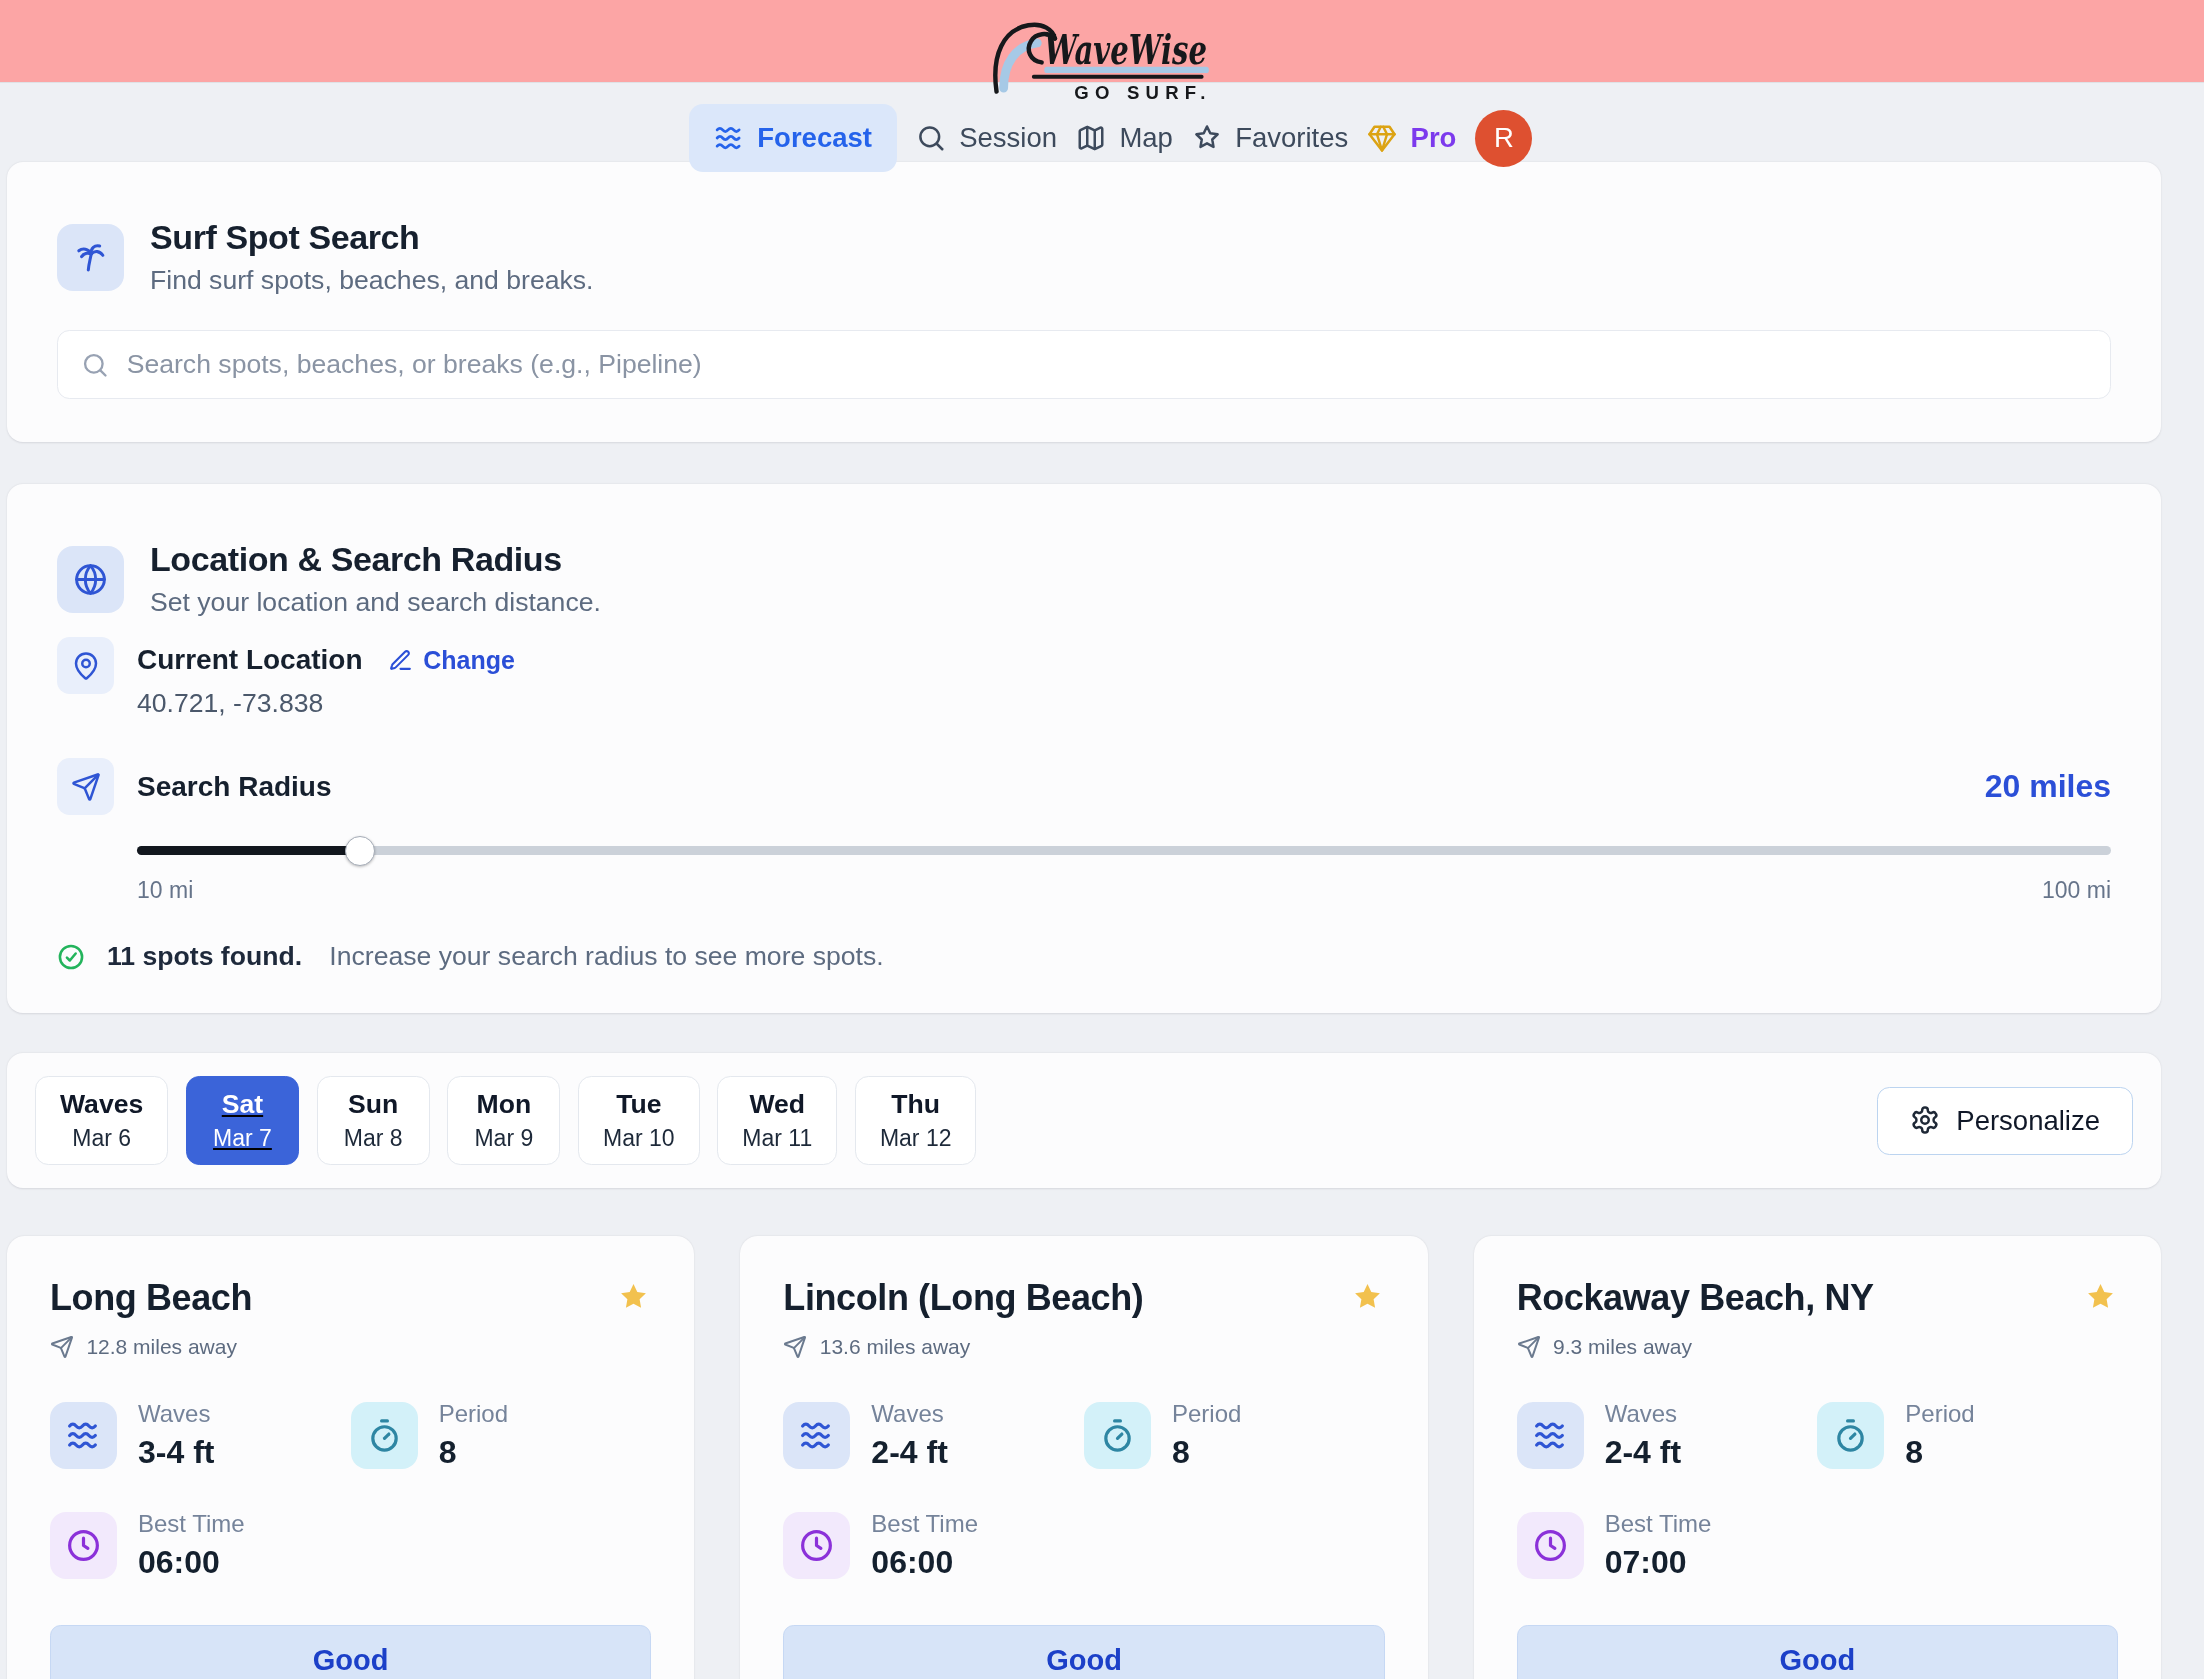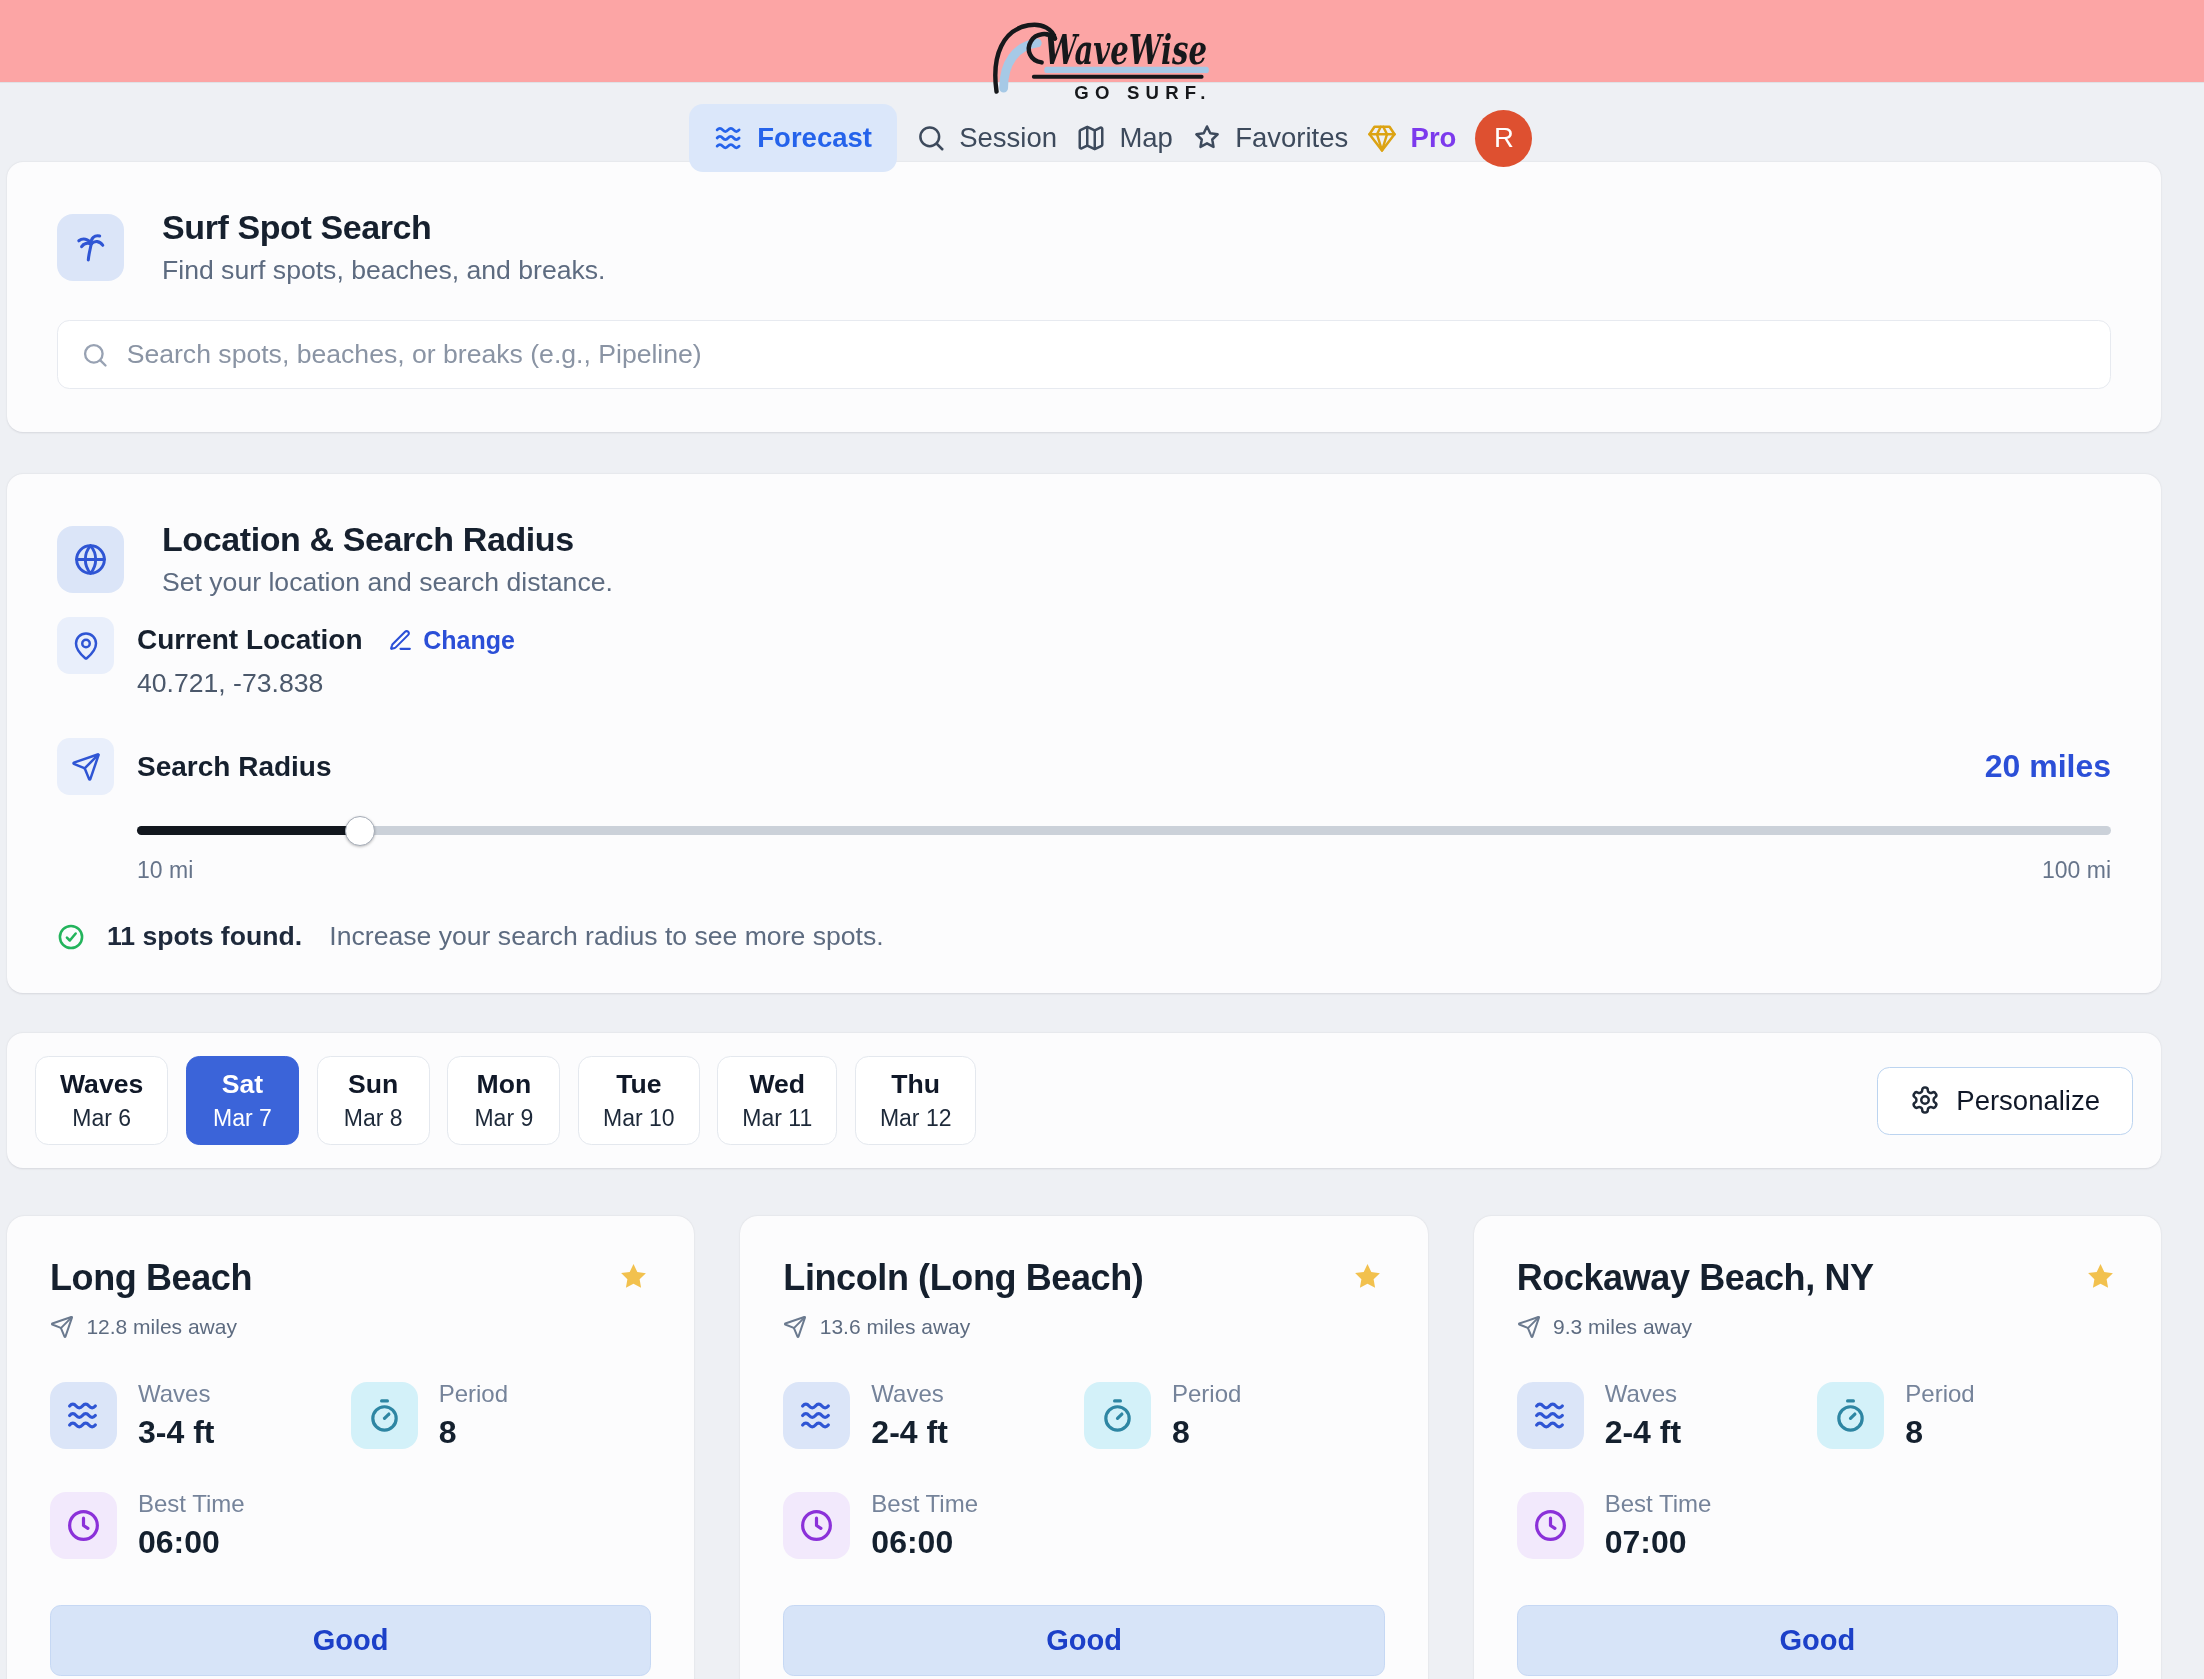--- a/index.html
+++ b/index.html
@@ -20,21 +20,21 @@
   .nav-item.pro span { color:var(--pro-purple,#7c3aed); font-weight:600; }
   .nav-item.pro .ic { color:var(--gem-gold,#dca313); }
   .avatar { width:57px; height:57px; border-radius:50%; background:var(--avatar-bg,#de5030); color:#fff;
             display:flex; align-items:center; justify-content:center; font-size:27.5px; font-weight:500; cursor:pointer; }
 
   
   main { width:2154px; margin-left:7px; padding-top:80px; }
   .card { background:var(--card-bg,#fcfcfd); border-radius:16px;
           box-shadow:0 0.9px 1.8px rgba(16,24,40,.06),0 0.9px 2.7px rgba(16,24,40,.05); }
 
-  .card-head { display:flex; align-items:center; gap:38px; }
+  .card-head { display:flex; align-items:center; gap:26px;margin-top:10px; }
   .icon-sq { width:67px; height:67px; border-radius:16px; display:flex; align-items:center; justify-content:center; flex:none; }
   .icon-sq .ic { width:35px; height:35px; }
   .icon-sq.blue  { background:var(--icon-sq-blue-bg,#dbe5f8);  color:var(--accent-blue,#2f55d4); }
   .icon-sq.faint { background:#e9effb; color:var(--accent-blue,#2f55d4); }
   .icon-sq.cyan  { background:var(--icon-sq-cyan-bg,#d3f1f9);  color:var(--icon-cyan,#2e86a3); }
   .icon-sq.purple{ background:var(--icon-sq-purple-bg,#f2e9fc);color:var(--icon-purple,#8b31d9); }
   .icon-sq.small { width:57px; height:57px; border-radius:12.4px; }
   .icon-sq.small .ic { width:30px; height:30px; }
   h2 { font-size:34px; font-weight:700; color:var(--text-dark,#16202e); letter-spacing:-0.4px; }
   .subtitle { font-size:26.6px; color:var(--text-gray,#5d6b80); margin-top:8px; }
@@ -71,21 +71,21 @@
   .spots-found b { font-size:26.6px; color:#1e293b; }
   .spots-found span { font-size:26.6px; color:var(--text-gray,#5d6b80); margin-left:5.3px; }
 
   
   .day-card { margin-top:40px; padding:23px 28px; display:flex; align-items:center; justify-content:space-between; }
   .days { display:flex; gap:17.7px; }
   .day-pill { background:#fff; border:1.8px solid #e4e8ee; border-radius:13.3px; padding:11.5px 24px;
               text-align:center; cursor:pointer; min-width:113px; }
   .day-name { font-size:26.6px; font-weight:700; color:#101828; }
   .day-date { font-size:23px; color:#1d2939; margin-top:5.3px; }
-  .day-pill.selected { background:var(--selected-day-bg,#3b64d9); border-color:var(--selected-day-bg,#3b64d9); }
+  .day-pill.selected { background:var(--selected-day-bg,#3b64d9); border-color:var(--selected-day-bg,#3b64d9);text-decoration:underline; }
   .day-pill.selected .day-name, .day-pill.selected .day-date { color:#fff; }
   .personalize { display:flex; align-items:flex-start; gap:16px; background:#fff; border:1.8px solid #bcd4f0;
                  border-radius:12.4px; padding:17px 32px; font-size:27.5px; color:#101828; cursor:pointer;
                  font-family:inherit; }
   .personalize .ic { width:30px; height:30px; color:#1f2937; }
 
   
   .spots-grid { margin-top:48px; display:grid; grid-template-columns:repeat(3,1fr); gap:46px; }
   .spot-card { padding:41px 43px 39px; border-radius:17.7px; }
   .spot-head { display:flex; align-items:flex-start; justify-content:space-between; }

